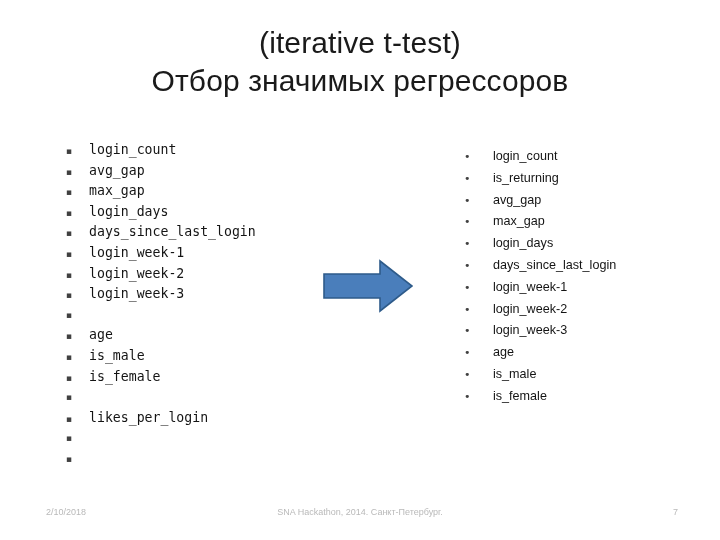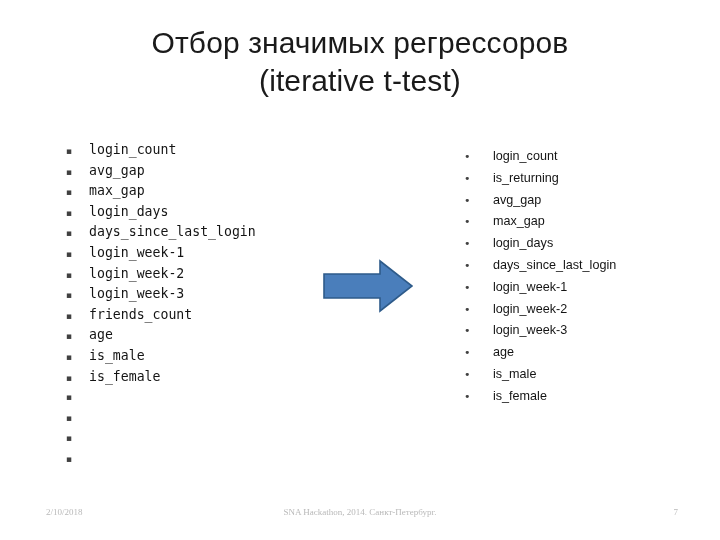--- a/index.html
+++ b/index.html
@@ -134,38 +134,38 @@
   #footer {
     position: absolute;
     left: 0;
     top: 505px;
     width: 720px;
     height: 20px;
   }
   #footer .fitem {
     position: absolute;
     top: 0;
-    font-family: Liberation Serif, serif;
+    font-family: Liberation Sans, sans-serif;
     font-size: 9px;
     line-height: 14px;
     color: #b9b9b9;
     white-space: nowrap;
   }
   #footer-date   { left: 46px; }
   #footer-center { left: 0; width: 720px; text-align: center; }
   #footer-page   { left: 0; width: 720px; text-align: right; padding-right: 42px; box-sizing: border-box; }
 </style>
 </head>
 <body>
 
 <div id="slide">
 
   <div id="title-block">
+    <span class="tline">(iterative t-test)</span>
     <span class="tline">Отбор значимых регрессоров</span>
-    <span class="tline">(iterative t-test)</span>
   </div>
 
   <ul id="left-list">
     <li class="row">
       <span class="bullet">▪</span>
       <span class="txt">login_count</span>
     </li>
     <li class="row">
       <span class="bullet">▪</span>
       <span class="txt">avg_gap</span>
@@ -189,39 +189,39 @@
     <li class="row">
       <span class="bullet">▪</span>
       <span class="txt">login_week-2</span>
     </li>
     <li class="row">
       <span class="bullet">▪</span>
       <span class="txt">login_week-3</span>
     </li>
     <li class="row">
       <span class="bullet">▪</span>
-      <span class="txt">friends_count</span>
     </li>
     <li class="row">
       <span class="bullet">▪</span>
       <span class="txt">age</span>
     </li>
     <li class="row">
       <span class="bullet">▪</span>
       <span class="txt">is_male</span>
     </li>
     <li class="row">
       <span class="bullet">▪</span>
       <span class="txt">is_female</span>
     </li>
     <li class="row">
       <span class="bullet">▪</span>
     </li>
     <li class="row">
       <span class="bullet">▪</span>
+      <span class="txt">likes_per_login</span>
     </li>
     <li class="row">
       <span class="bullet">▪</span>
     </li>
     <li class="row">
       <span class="bullet">▪</span>
     </li>
   </ul>
 
   <div id="arrow-shape">

